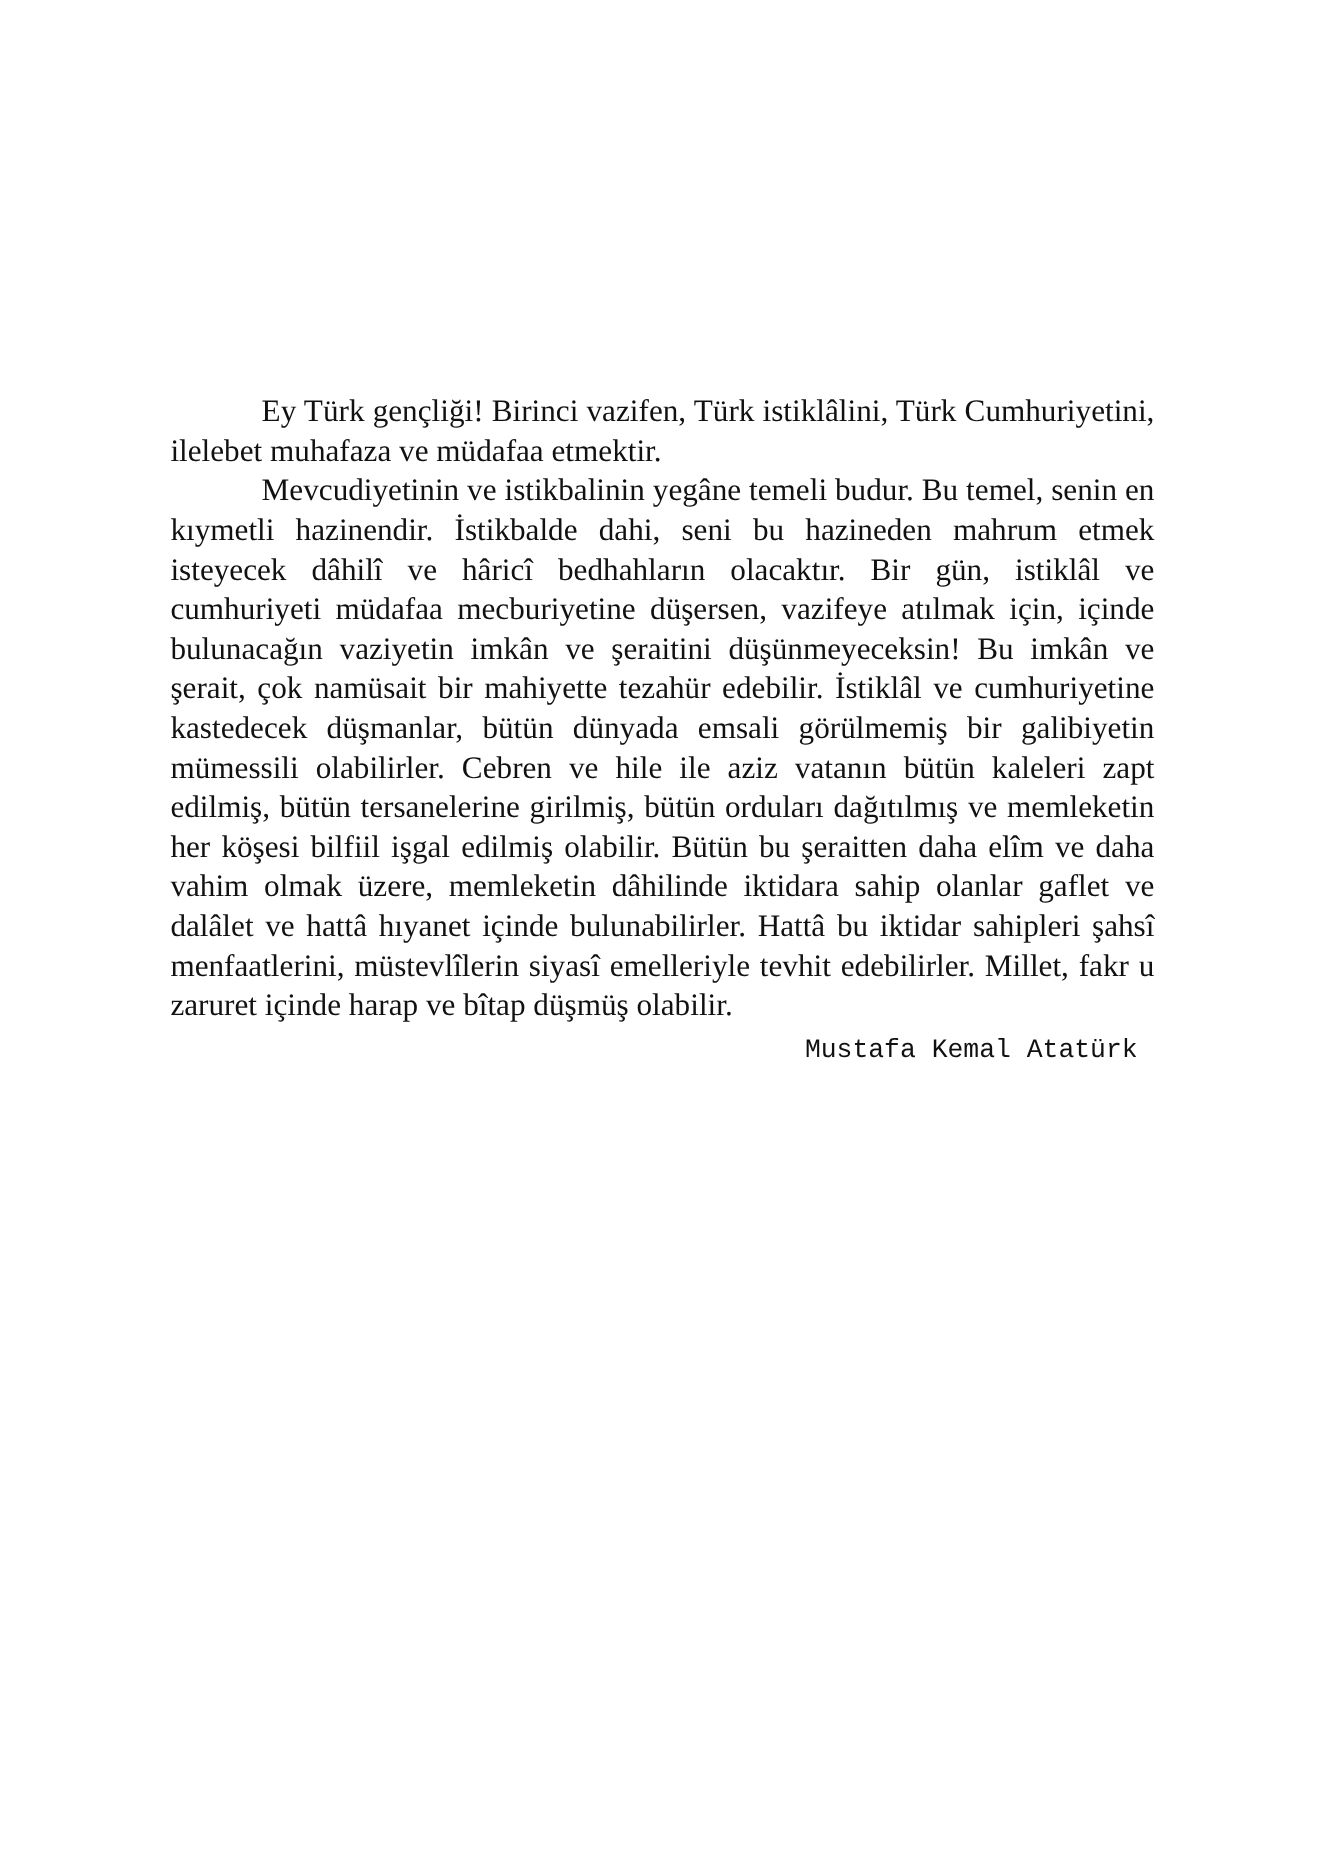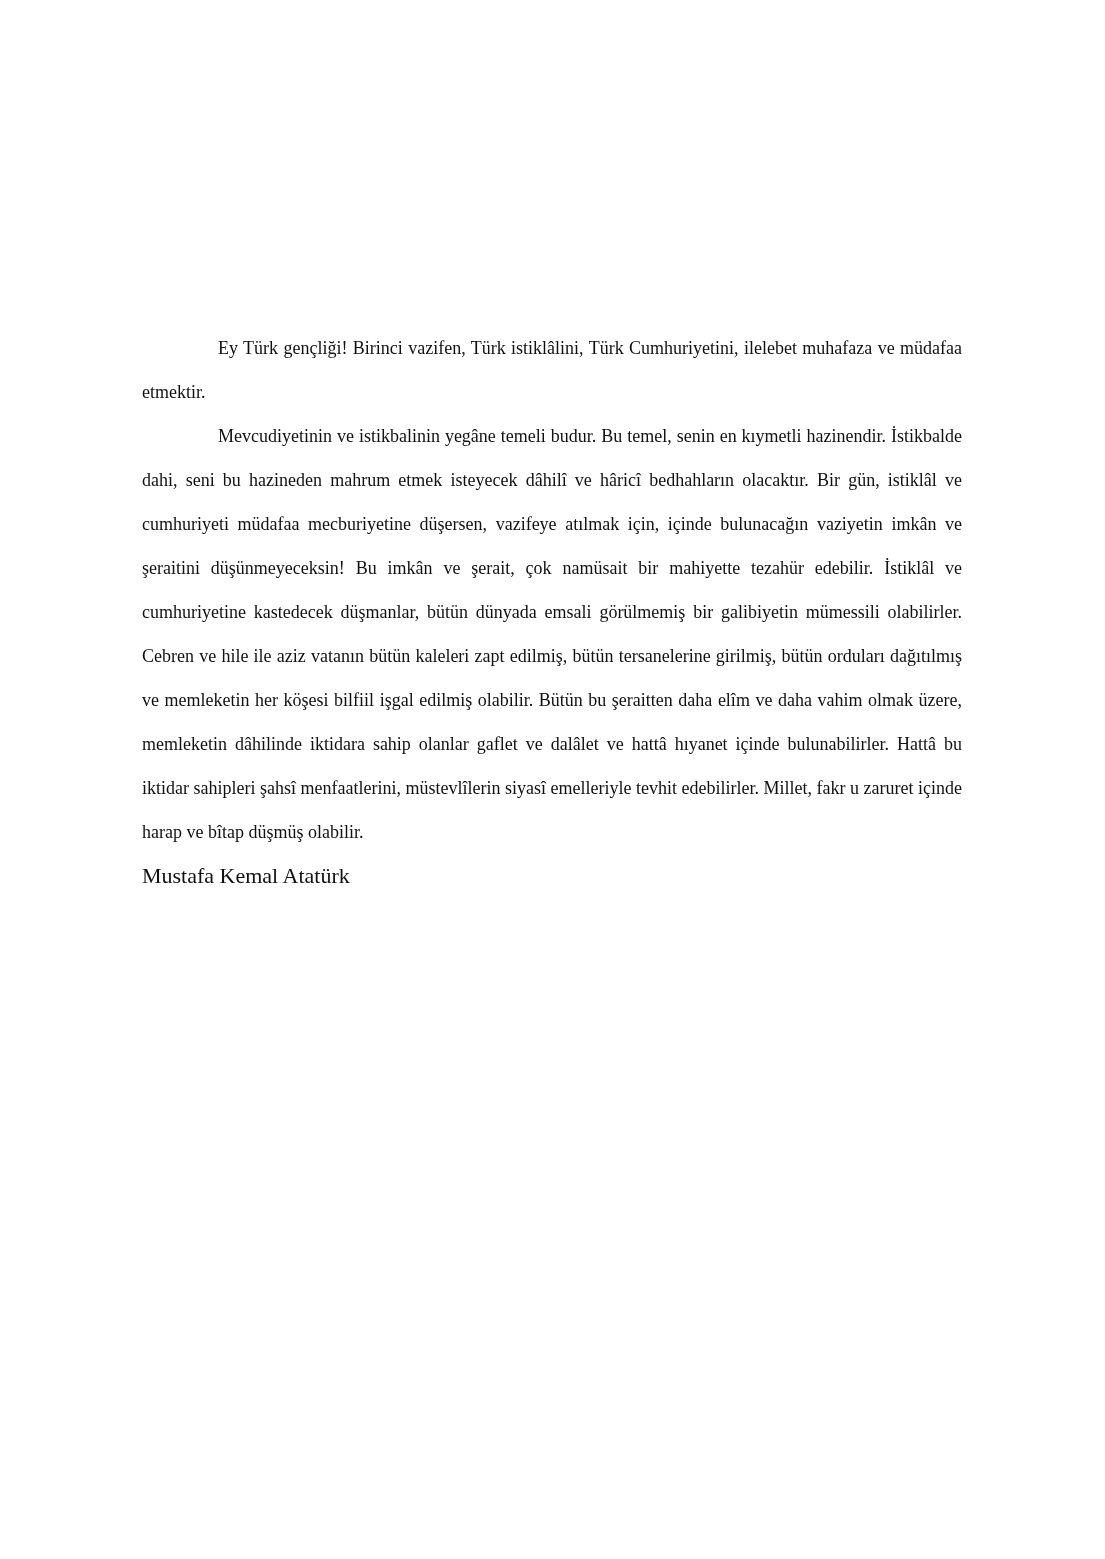--- a/index.html
+++ b/index.html
@@ -25,32 +25,33 @@
       font-size: 22px;
       line-height: 44px;
       margin: 0 0 0 76px;
       font-weight: normal;
       letter-spacing: 0.1px;
     }
     .body-text {
       margin-top: 44px;
     }
     .para {
-      font-size: 18px;
-      line-height: 44px;
+      font-size: 26px;
+      line-height: 33px;
       text-align: justify;
       text-indent: 76px;
       margin: 0;
     }
     .signature {
       font-size: 22px;
       line-height: 44px;
-      text-align: left;
+      text-align: right;
       margin: 0;
       padding-right: 14px;
+      font-family: Liberation Mono, monospace;
     }
   </style>
 </head>
 <body>
 
 <div class="page">
   <div class="body-text">
     <p class="para">Ey Türk gençliği! Birinci vazifen, Türk istiklâlini, Türk Cumhuriyetini, ilelebet muhafaza ve müdafaa etmektir.</p>
     <p class="para">Mevcudiyetinin ve istikbalinin yegâne temeli budur. Bu temel, senin en kıymetli hazinendir. İstikbalde dahi, seni bu hazineden mahrum etmek isteyecek dâhilî ve hâricî bedhahların olacaktır. Bir gün, istiklâl ve cumhuriyeti müdafaa mecburiyetine düşersen, vazifeye atılmak için, içinde bulunacağın vaziyetin imkân ve şeraitini düşünmeyeceksin! Bu imkân ve şerait, çok namüsait bir mahiyette tezahür edebilir. İstiklâl ve cumhuriyetine kastedecek düşmanlar, bütün dünyada emsali görülmemiş bir galibiyetin mümessili olabilirler. Cebren ve hile ile aziz vatanın bütün kaleleri zapt edilmiş, bütün tersanelerine girilmiş, bütün orduları dağıtılmış ve memleketin her köşesi bilfiil işgal edilmiş olabilir. Bütün bu şeraitten daha elîm ve daha vahim olmak üzere, memleketin dâhilinde iktidara sahip olanlar gaflet ve dalâlet ve hattâ hıyanet içinde bulunabilirler. Hattâ bu iktidar sahipleri şahsî menfaatlerini, müstevlîlerin siyasî emelleriyle tevhit edebilirler. Millet, fakr u zaruret içinde harap ve bîtap düşmüş olabilir.</p>
     <p class="signature">Mustafa Kemal Atatürk</p>

